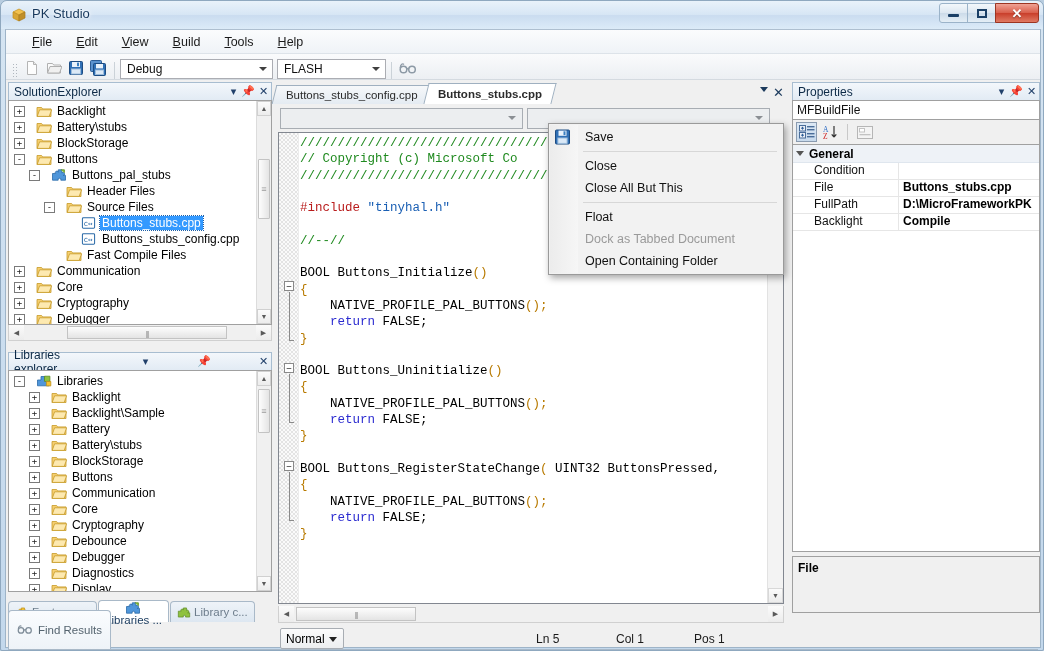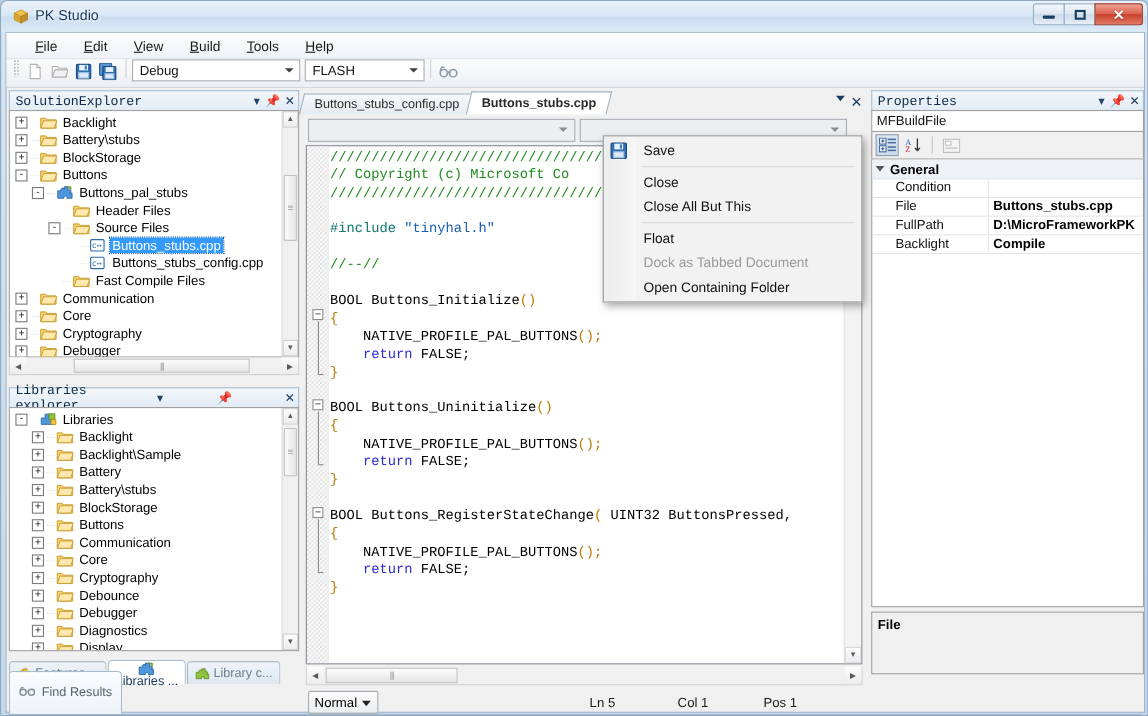--- a/index.html
+++ b/index.html
@@ -78,21 +78,21 @@
   .menu-item {
     padding: 3px 12px; font-size: 12.5px; color: #1a1a1a; cursor: default;
   }
   .menu-item u { text-decoration: underline; }
 
   
   #toolbar {
     position: absolute; left: 0; top: 24px; width: 100%; height: 26px;
     background: linear-gradient(to bottom, #fafbfc, #eceff3);
     border-bottom: 1px solid #d4dae0;
-    display: flex; align-items: flex-start;
+    display: flex; align-items: flex-end;
   }
   .grip { width: 5px; height: 16px; margin: 0 4px 0 6px;
     background-image: radial-gradient(circle, #b0b7be 1px, transparent 1px);
     background-size: 3px 3px; }
   .tbicon { width: 22px; height: 22px; display: flex; align-items:center; justify-content:center; }
   .tbsep { width: 1px; height: 17px; background: #cbd2d8; margin: 0 5px; }
   .tb-combo {
     height: 20px; border: 1px solid #abadb3; background: #fff;
     display: flex; align-items: center; position: relative;
     font-size: 12px; color: #111; padding-left: 6px;
@@ -105,21 +105,21 @@
 
   
   #left-dock { position: absolute; left: 2px; top: 52px; width: 264px; height: 515px; }
 
   .panel-caption {
     height: 18px; background: linear-gradient(to bottom, #f3f7fb, #e2ebf4);
     border: 1px solid #a8bdd0; border-bottom: none;
     display: flex; align-items: center; padding-left: 5px;
     font-size: 12px; color: #0d2a47;
   }
-  .cap-title { flex: 1; font-family: Liberation Mono, monospace; }
+  .cap-title { flex: 1; }
   .cap-btn { width: 15px; height: 15px; display:flex;align-items:center;justify-content:center;
     font-size: 11px; color: #22416b; cursor: default; }
 
   .tree-box {
     background: #fff; border: 1px solid #a0a0a0;
     overflow: hidden; position: relative;
   }
   .tree { padding: 2px 0 0 2px; }
   .tnode { display: flex; align-items: center; height: 16px; white-space: nowrap; font-size: 12px; color: #000; }
   .expander {
@@ -219,21 +219,21 @@
       linear-gradient(45deg, #e3e3e3 25%, #fafafa 25%, #fafafa 75%, #e3e3e3 75%);
     background-size: 4px 4px; background-position: 0 0, 2px 2px;
     border-right: 1px solid #ececec; }
   #code-text {
     position: absolute; left: 21px; top: 2px; right: 16px; bottom: 0;
     font-family: "Liberation Mono", "DejaVu Sans Mono", monospace;
     font-size: 12.5px; line-height: 16.3px; white-space: pre; color: #000;
     overflow: hidden;
   }
   .c-com { color: #1f8a1f; }
-  .c-pre { color: #0f766e; margin-top: 16px; }
+  .c-pre { color: #b91c1c; margin-top: 16px; }
   .c-str { color: #1a5fb4; }
   .c-kw  { color: #2b2bd0; }
   .c-brc { color: #b87a00; }
   .fold-marker { position: absolute; width: 10px; height: 10px;
     border: 1px solid #8a8a8a; background: #fff; left: 5px;
     font-size: 9px; line-height: 8px; text-align: center; color: #333;
     font-family: "DejaVu Sans Mono", monospace; }
   .fold-line { position: absolute; left: 10px; width: 1px; background: #8a8a8a; }
   .fold-foot { position: absolute; width: 5px; height: 1px; background: #8a8a8a; left: 10px; }
 

